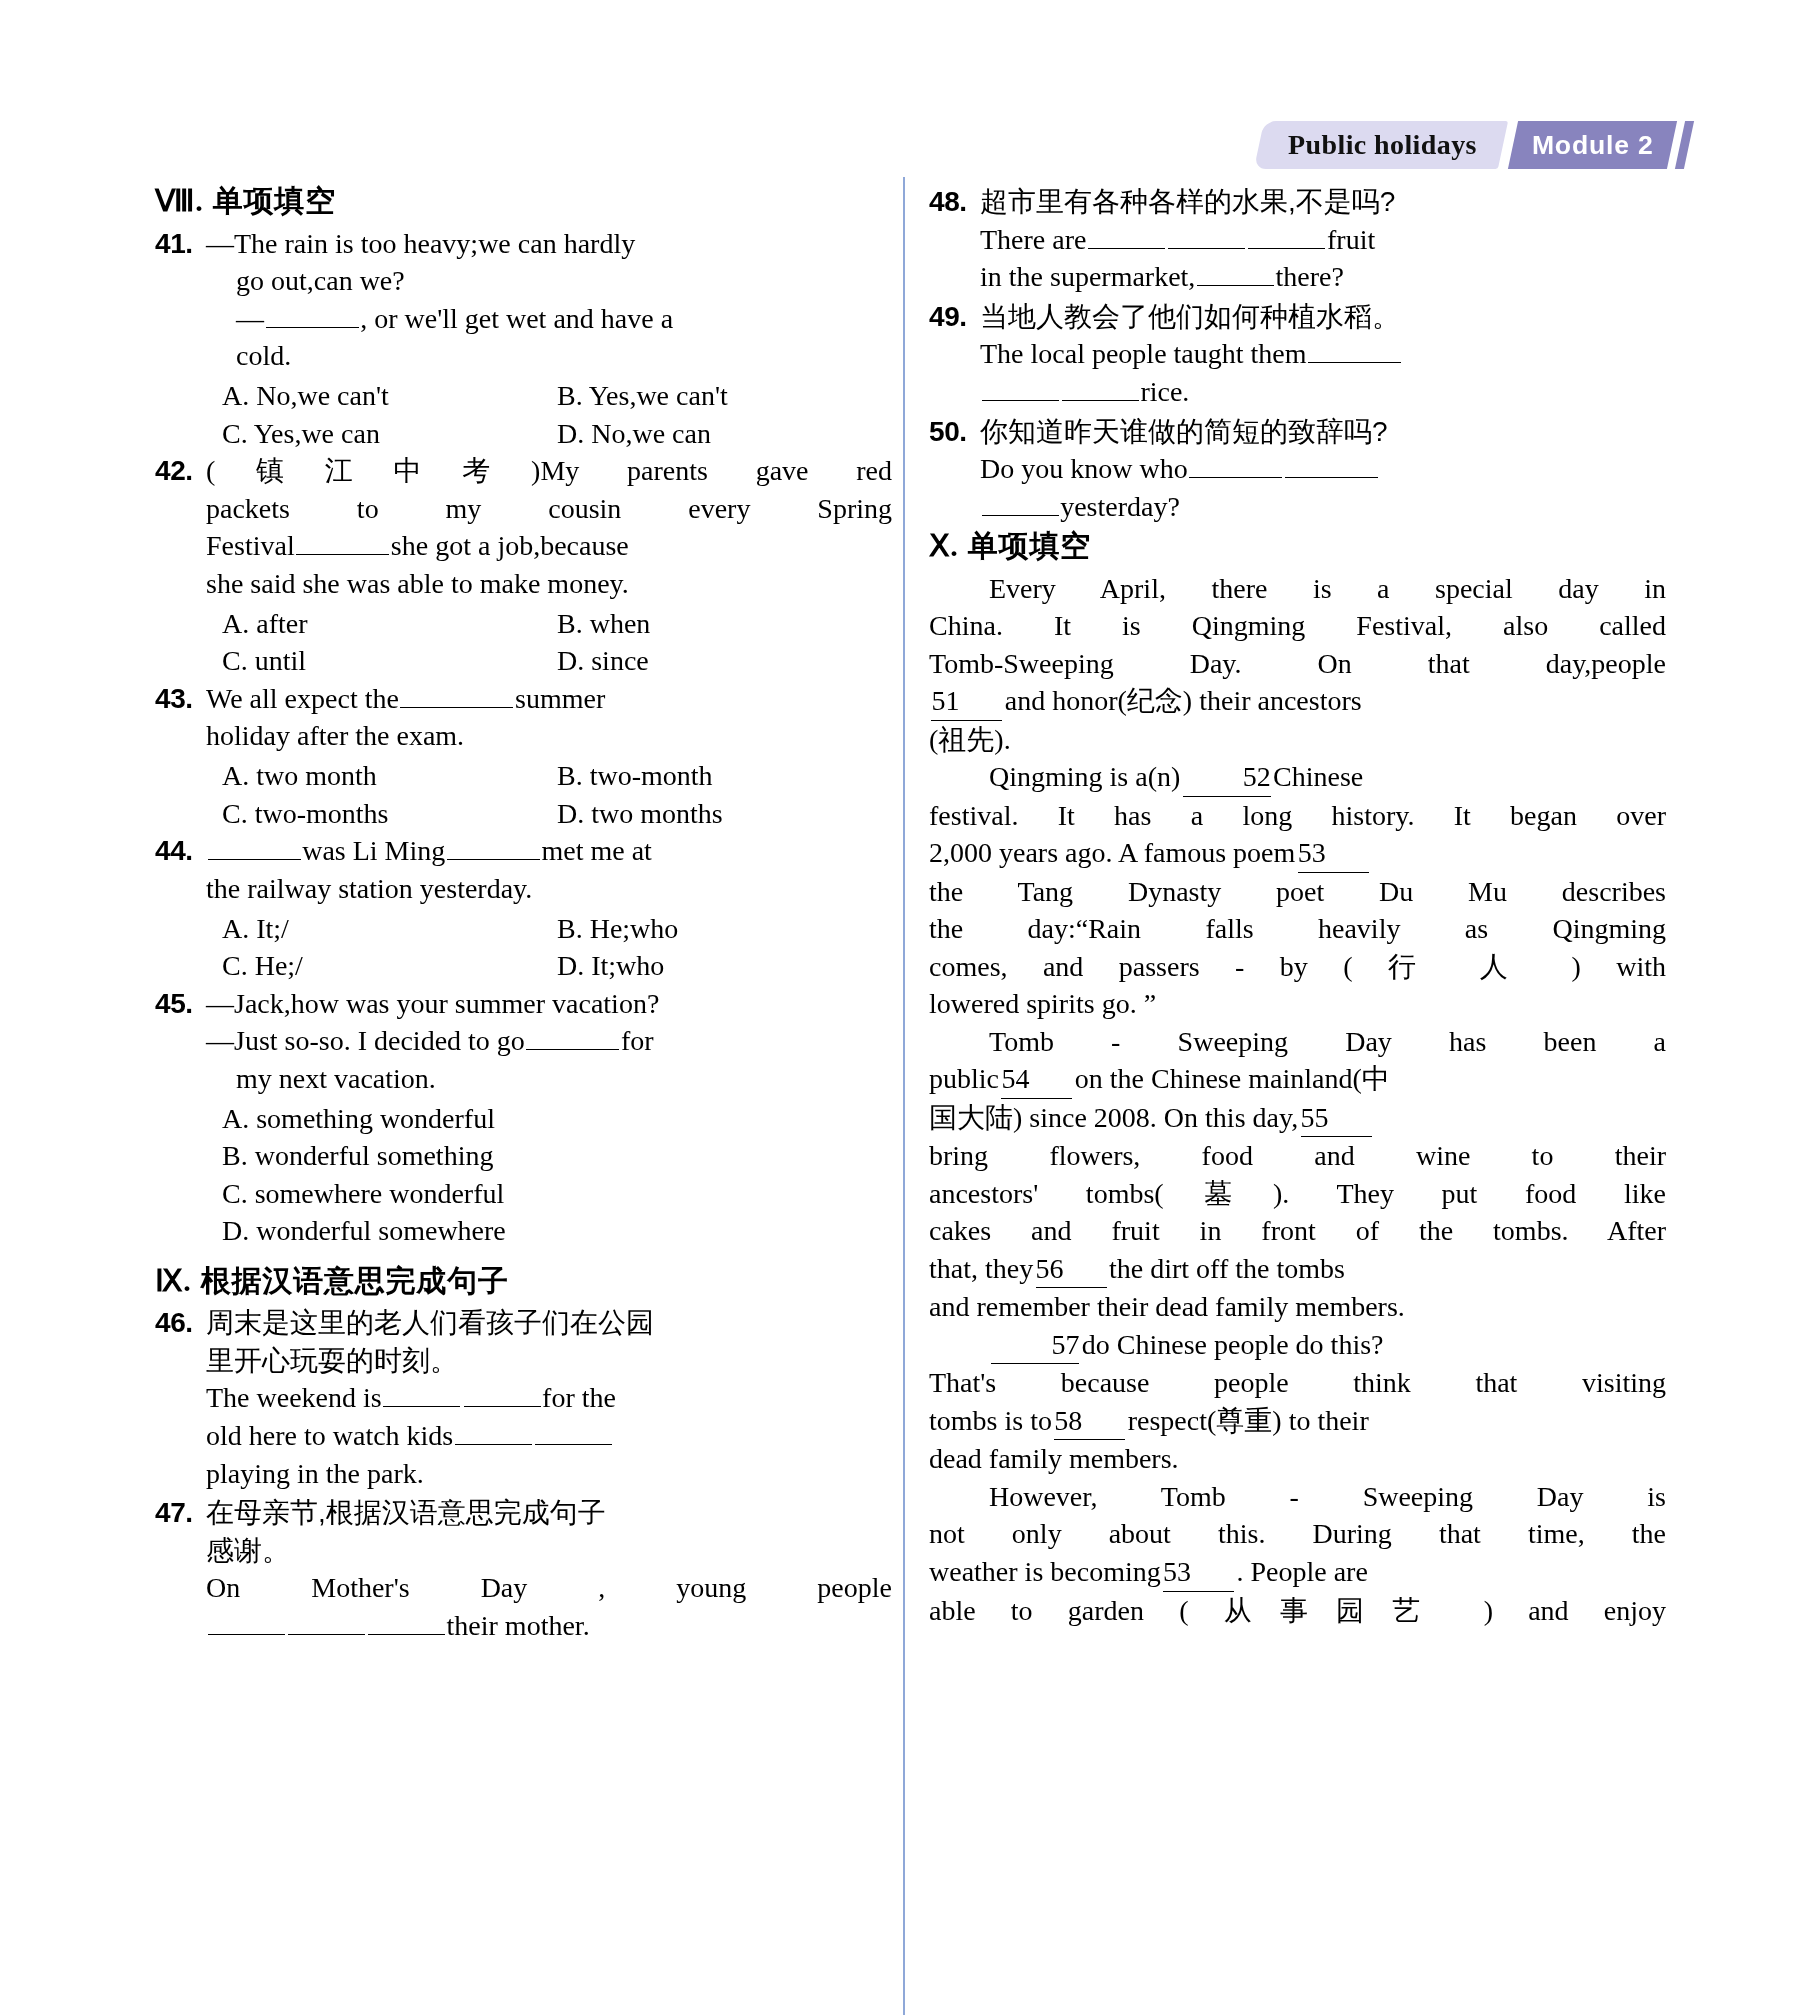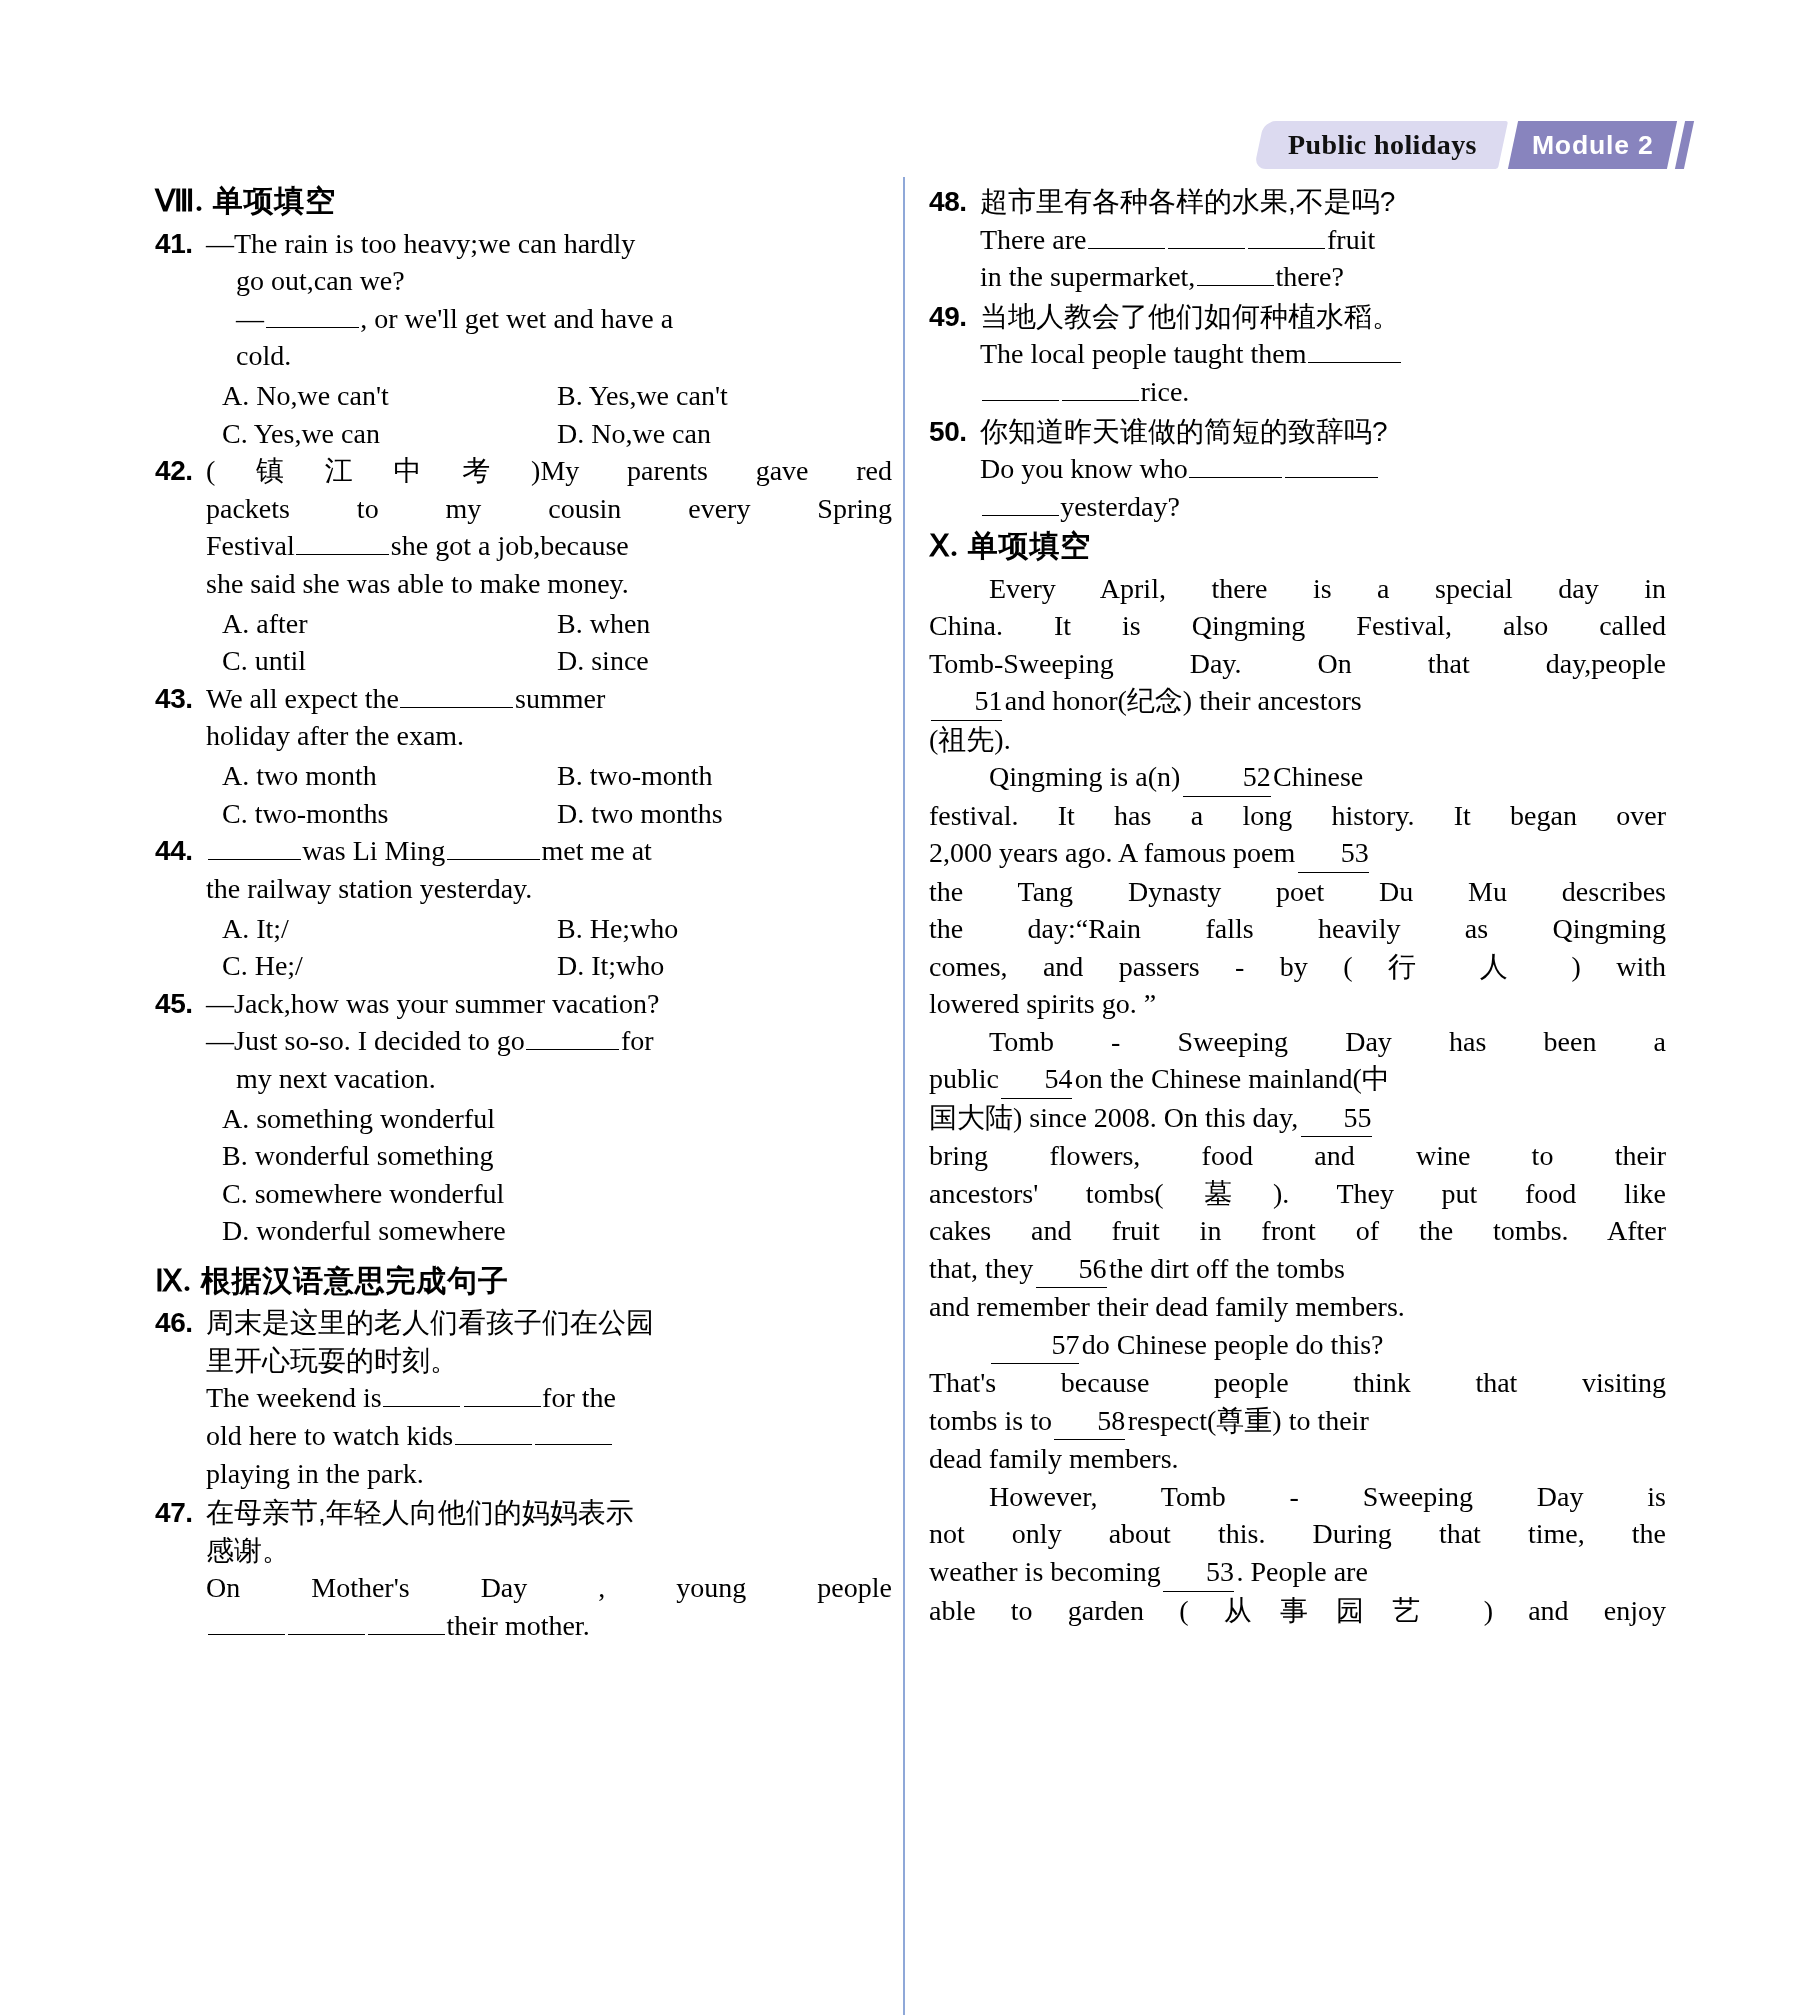--- a/index.html
+++ b/index.html
@@ -115,21 +115,21 @@
     height:0.95em;
     margin:0 1.6px;
   }
   .b-sm { width:77px; }
   .b-md { width:93px; }
   .b-lg { width:113px; }
 
   .numblank {
     display:inline-block;
     border-bottom:1.6px solid #000;
-    text-align:right;
+    text-align:left;
     min-width:71px;
     margin:0 2.4px;
   }
 
   
   .para {
     font-size:28px;
     line-height:1.34;
     margin:0;
   }
@@ -259,21 +259,21 @@
     <span class="qnum">46.</span>
     <span class="line cn">周末是这里的老人们看孩子们在公园</span>
     <span class="line cn">里开心玩耍的时刻。</span>
     <span class="line"><span>The weekend is</span><span class="blank b-sm"></span><span class="blank b-sm"></span><span>for the</span></span>
     <span class="line"><span>old here to watch kids</span><span class="blank b-sm"></span><span class="blank b-sm"></span></span>
     <span class="line">playing in the park.</span>
   </div>
 
   <div class="q">
     <span class="qnum">47.</span>
-    <span class="line cn">在母亲节,年轻人向他们的妈妈表示</span>
+    <span class="line cn">在母亲节,根据汉语意思完成句子</span>
     <span class="line cn">感谢。</span>
     <span class="line just">On Mother's Day , young people</span>
     <span class="line"><span class="blank b-sm"></span><span class="blank b-sm"></span><span class="blank b-sm"></span><span>their mother.</span></span>
   </div>
 
 </div>
 
 <div class="col col-right">
 
   <div class="q">

